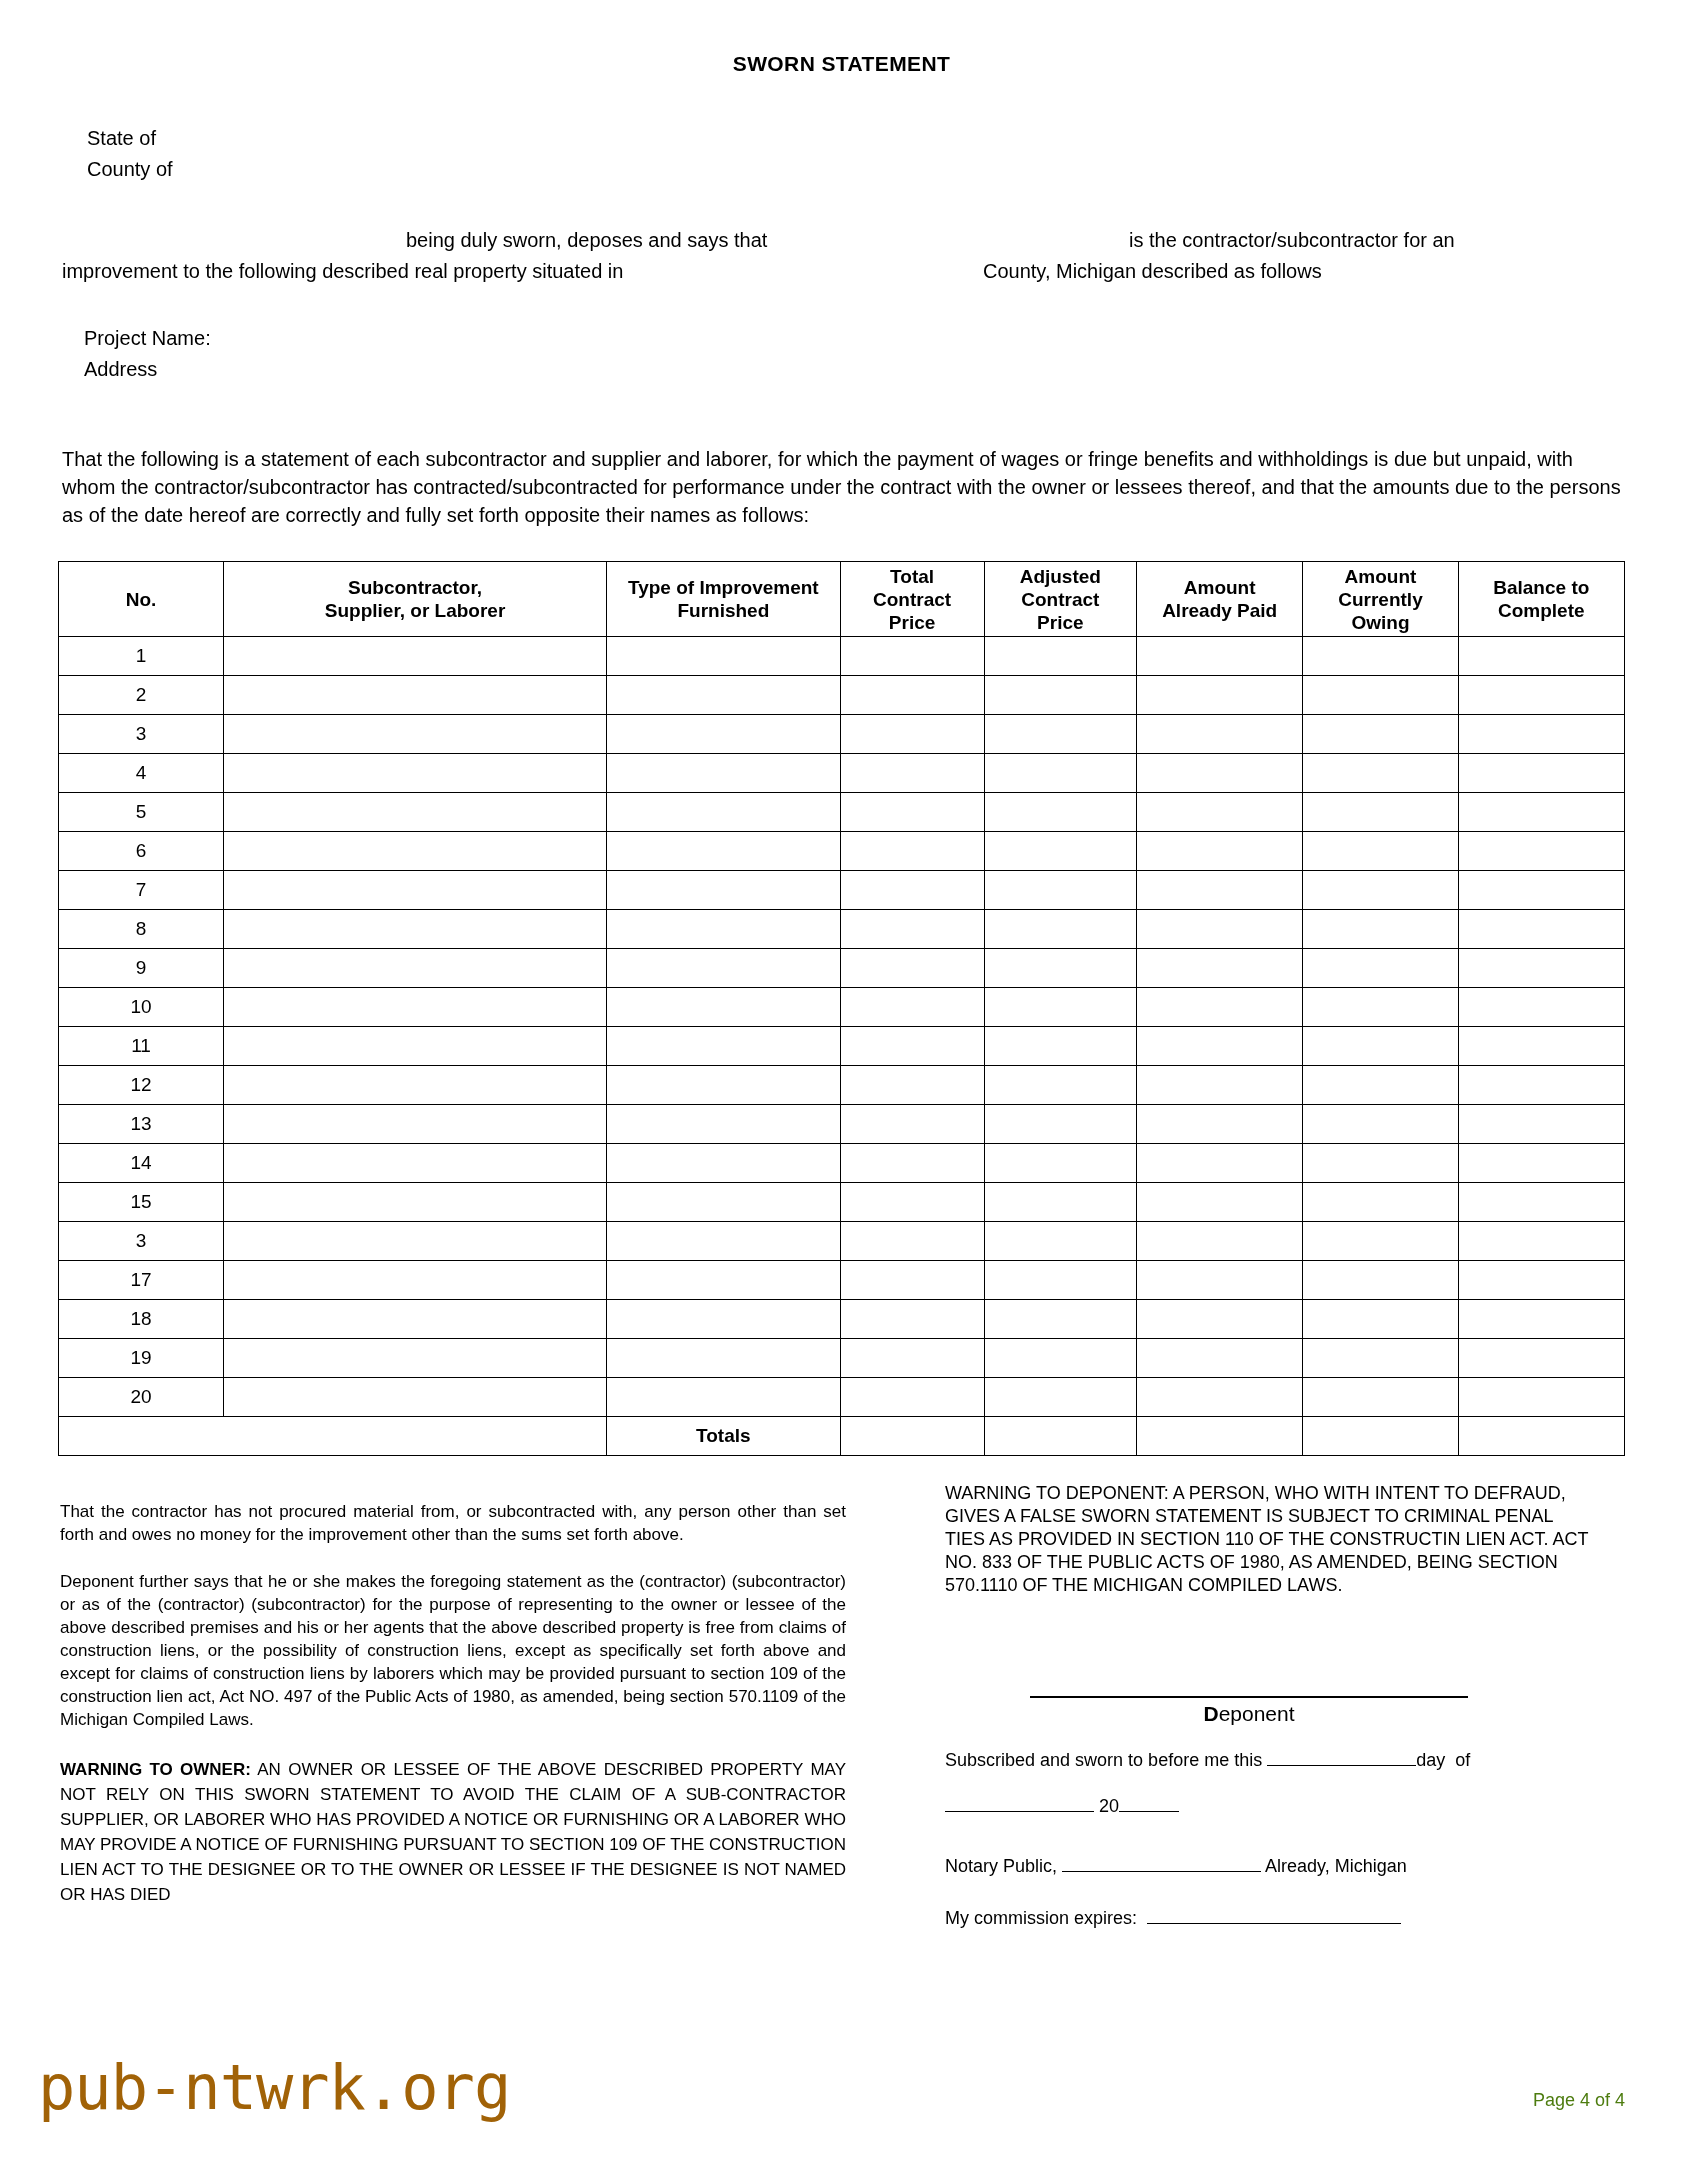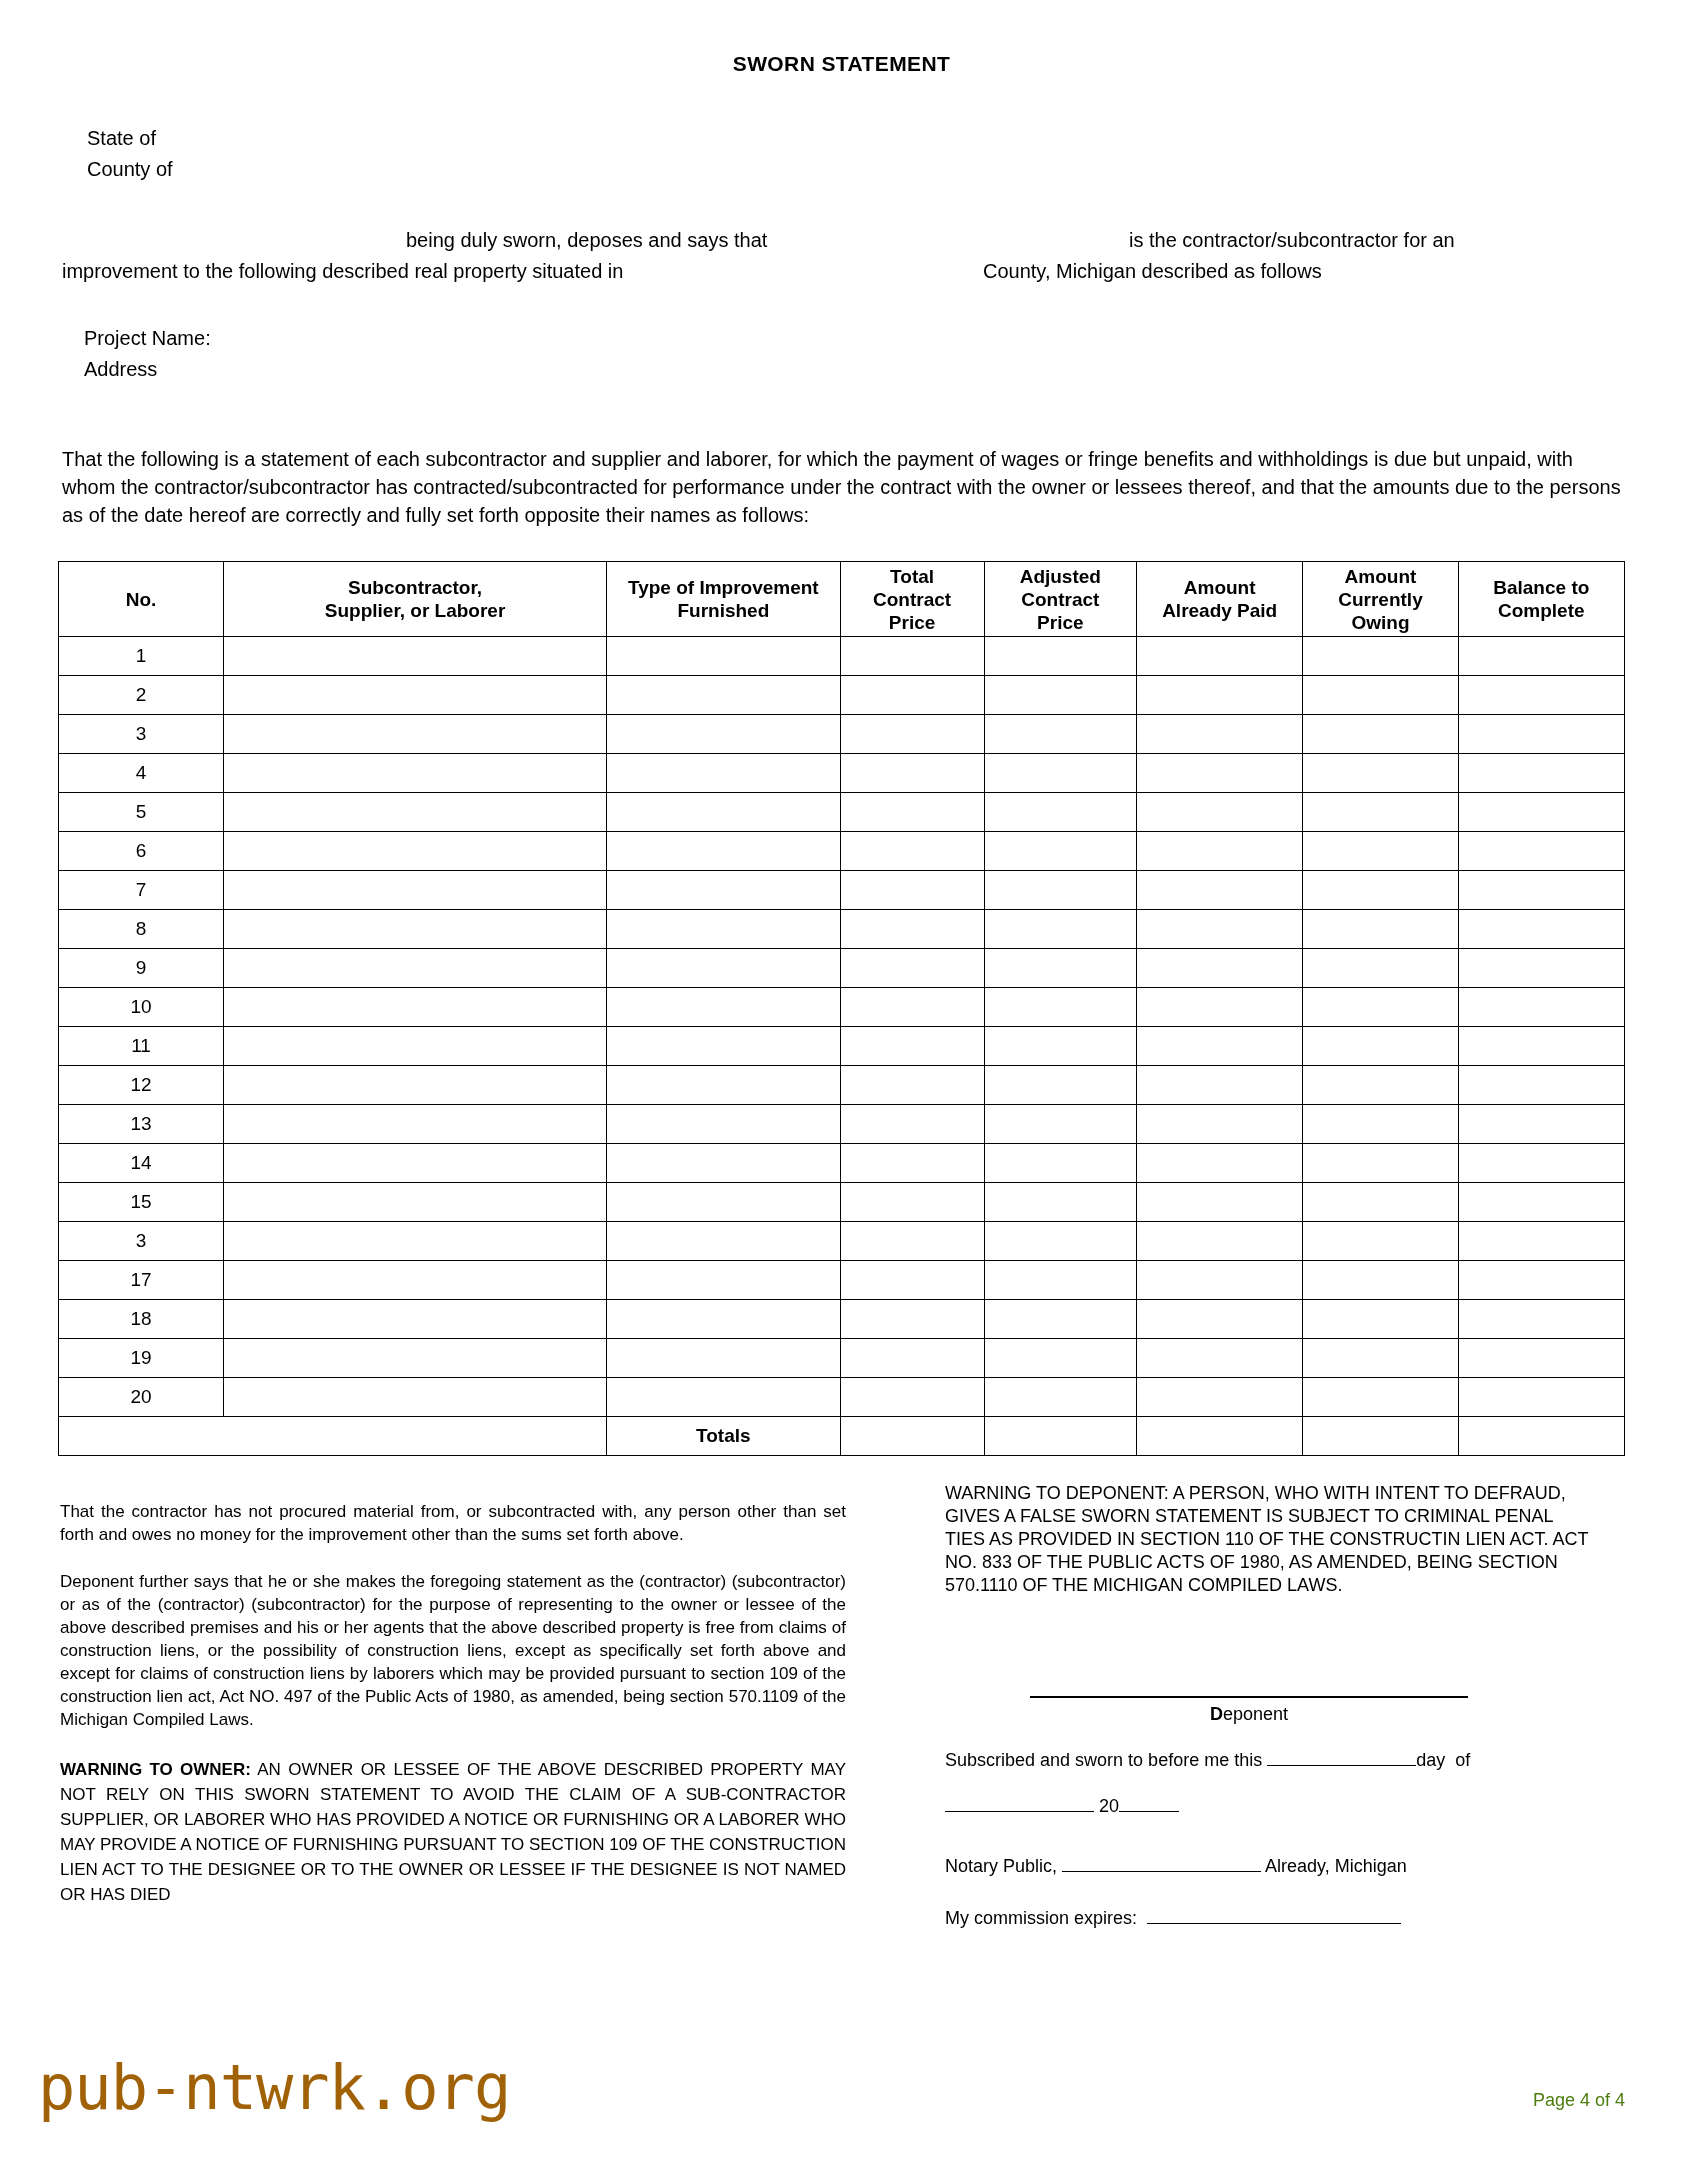--- a/index.html
+++ b/index.html
@@ -184,21 +184,21 @@
   .sig-line {
     border-bottom: 2.4px solid #000000;
     width: 438px;
     margin-left: 85px;
     height: 1px;
   }
   .sig-caption {
     width: 438px;
     margin-left: 85px;
     text-align: center;
-    font-size: 18px;
+    font-size: 21px;
     line-height: 26px;
     padding-top: 3px;
   }
   .sig-caption .bold-d { font-weight: bold; }
 
   .notary-line {
     font-size: 18px;
     line-height: 26px;
     margin-top: 20px;
     white-space: pre;

